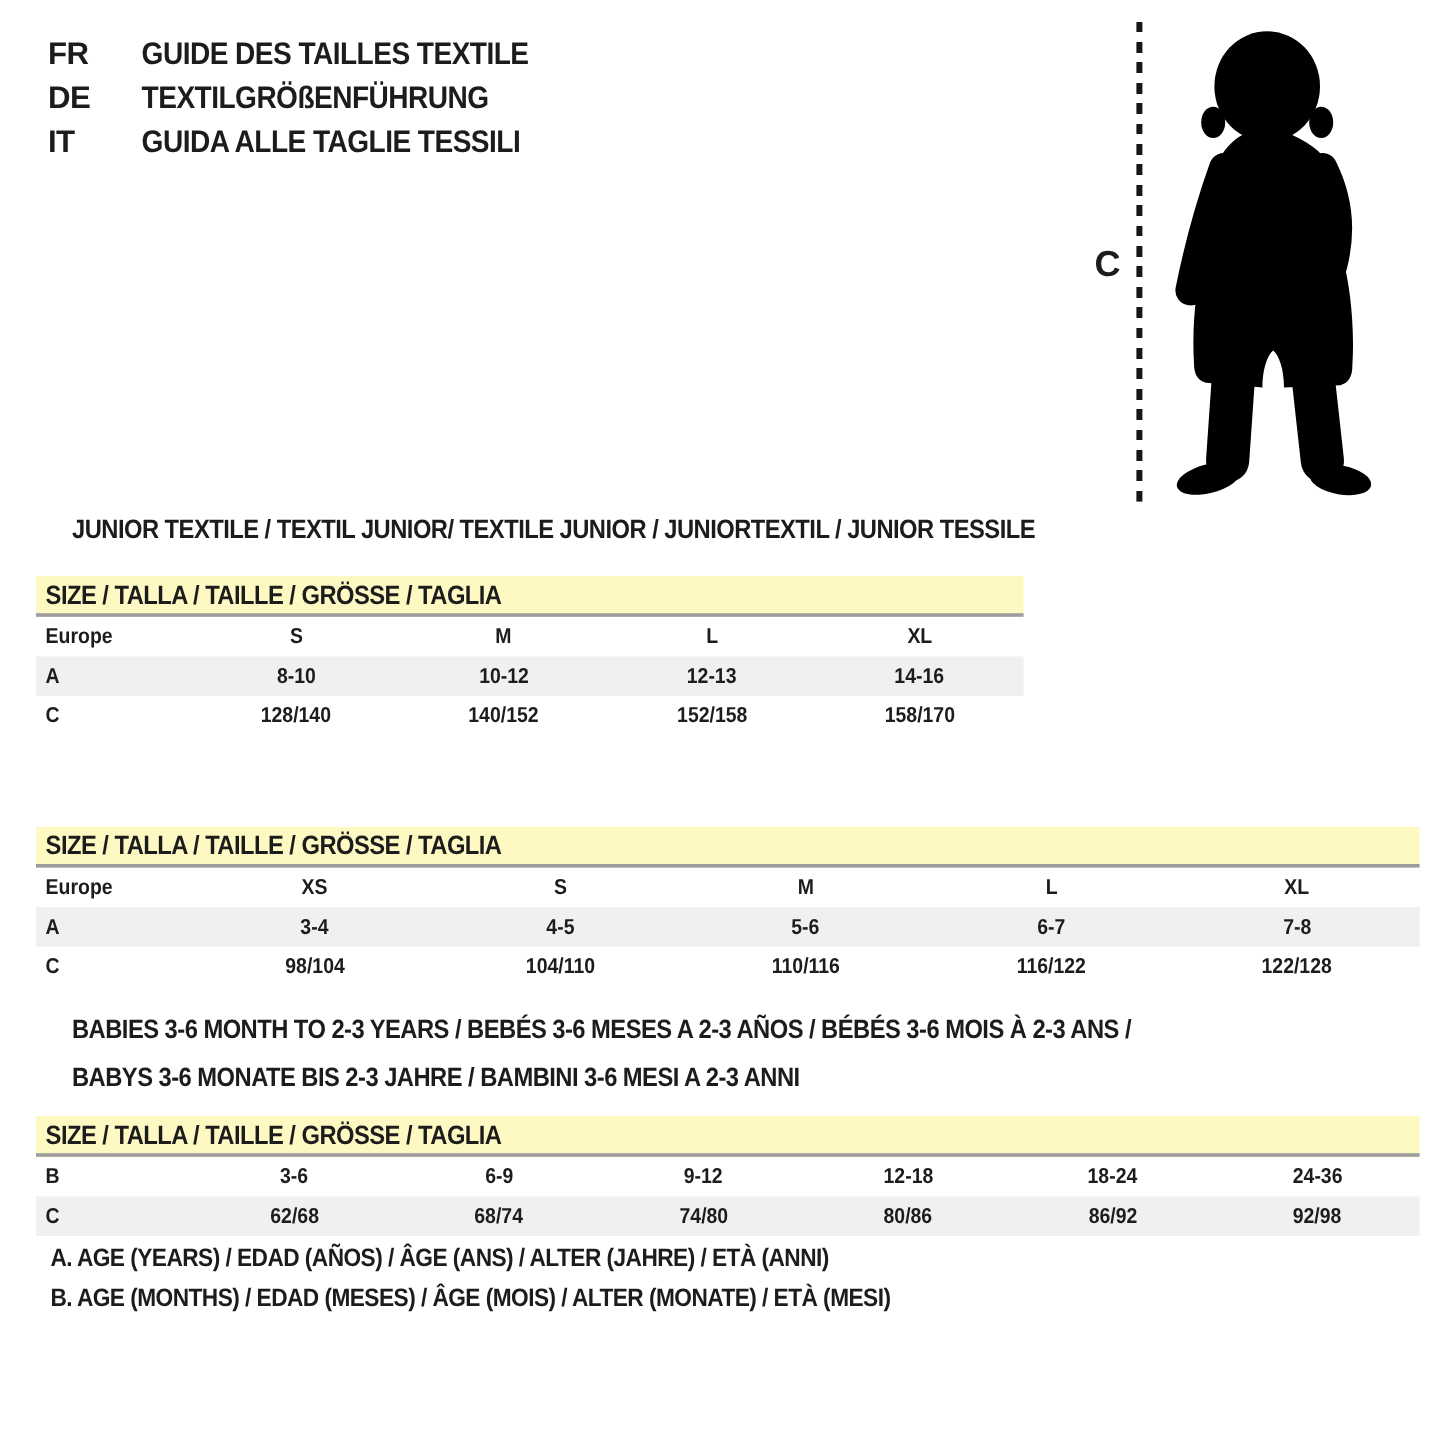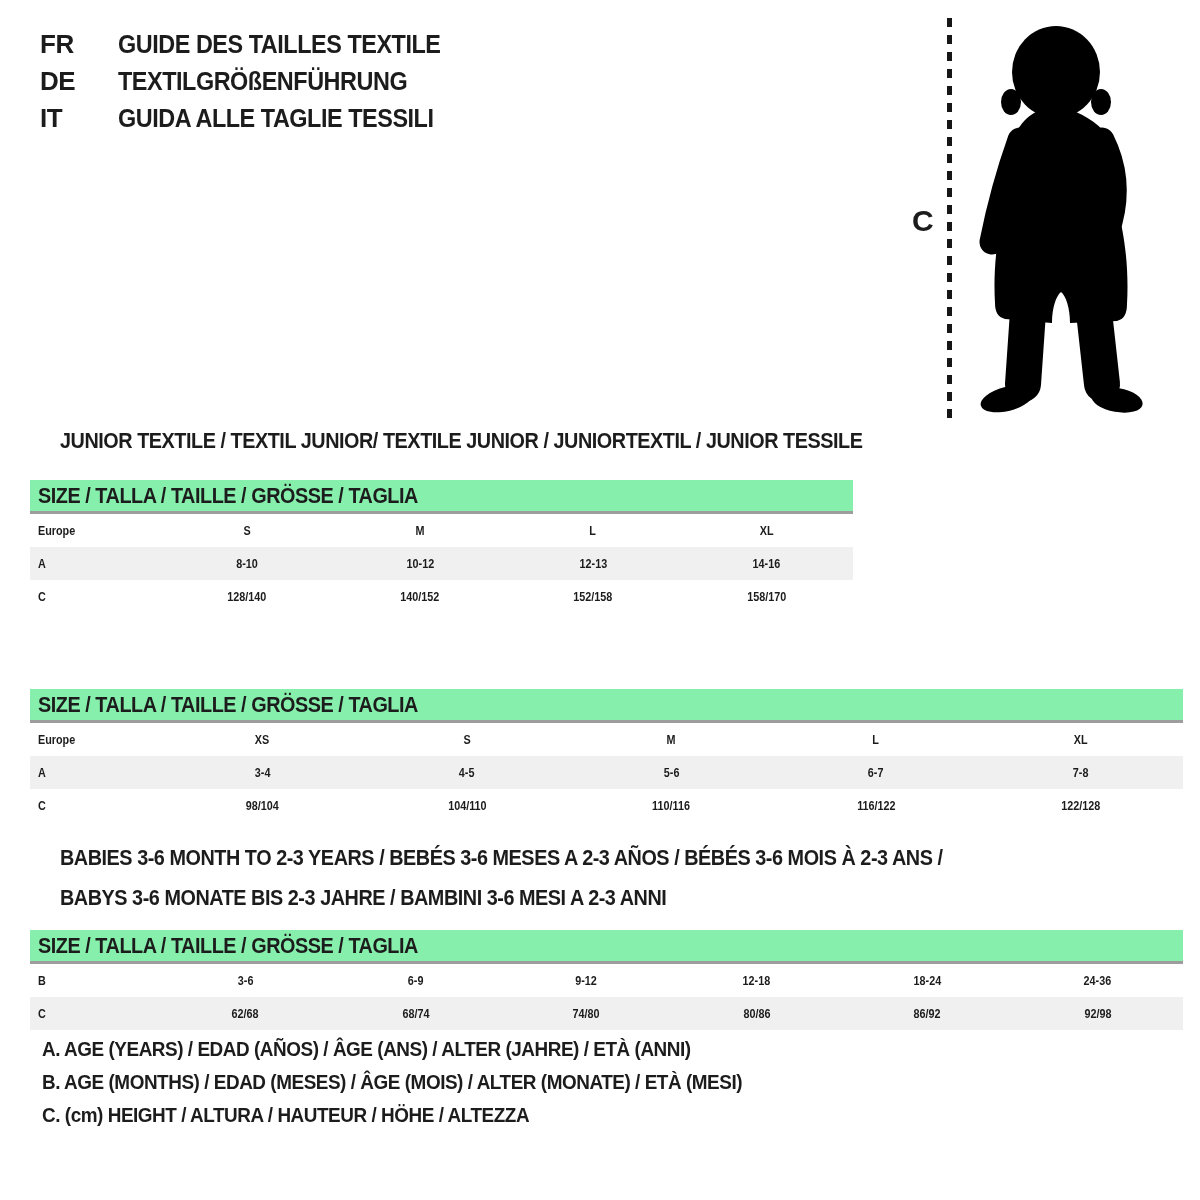--- a/index.html
+++ b/index.html
@@ -21,23 +21,23 @@
   .section-title{position:absolute;left:42px;font-size:22px;letter-spacing:-.5px;white-space:nowrap;margin-left:18px;}
   .title-junior{top:428px;}
   .title-children{top:640px;}
   .title-babies{top:838px;line-height:40px;}
   .subsm{font-size:14px;vertical-align:-4px;}
   
   .sg-table{position:absolute;left:30px;}
   .t-junior{top:480px;width:823px;}
   .t-children{top:689px;width:1153px;}
   .t-babies{top:930px;width:1153px;}
-  .size-bar{height:34px;display:flex;align-items:center;background:#86efac;
+  .size-bar{height:34px;display:flex;align-items:center;background:#fef9c3;
     border-bottom:3px solid #9d9d9d;padding-left:8px;font-size:22px;box-sizing:border-box;letter-spacing:-.5px;}
-  .trow{display:flex;height:33px;align-items:center;font-size:12px;}
+  .trow{display:flex;height:33px;align-items:center;font-size:18px;}
   .alt{background:#f0f0f0;}
   .tlabel{width:130px;flex:0 0 130px;padding-left:8px;box-sizing:border-box;}
   .tcell{flex:1;display:flex;justify-content:center;}
   .tcell .cond{transform-origin:50% 50%;}
   
   .legend{position:absolute;left:42px;top:1032px;}
   .legend-line{height:33px;line-height:33px;font-size:21px;letter-spacing:-.5px;white-space:nowrap;}
 </style>
 </head>
 <body>
@@ -240,16 +240,15 @@
         </div>
       <div class="tcell">
           <span class="cond">92/98</span>
         </div>
     </div>
   </div>
 
   <div class="legend">
     <div class="legend-line"><span class="cond">A. AGE (YEARS) / EDAD (AÑOS) / ÂGE (ANS) / ALTER (JAHRE) / ETÀ (ANNI)</span></div>
     <div class="legend-line"><span class="cond">B. AGE (MONTHS) / EDAD (MESES) / ÂGE (MOIS) / ALTER (MONATE) / ETÀ (MESI)</span></div>
-    <div class="legend-line"><span class="cond">C. (cm) HEIGHT / ALTURA / HAUTEUR / HÖHE / ALTEZZA</span></div>
   </div>
 
 </div>
 
 </body></html>

